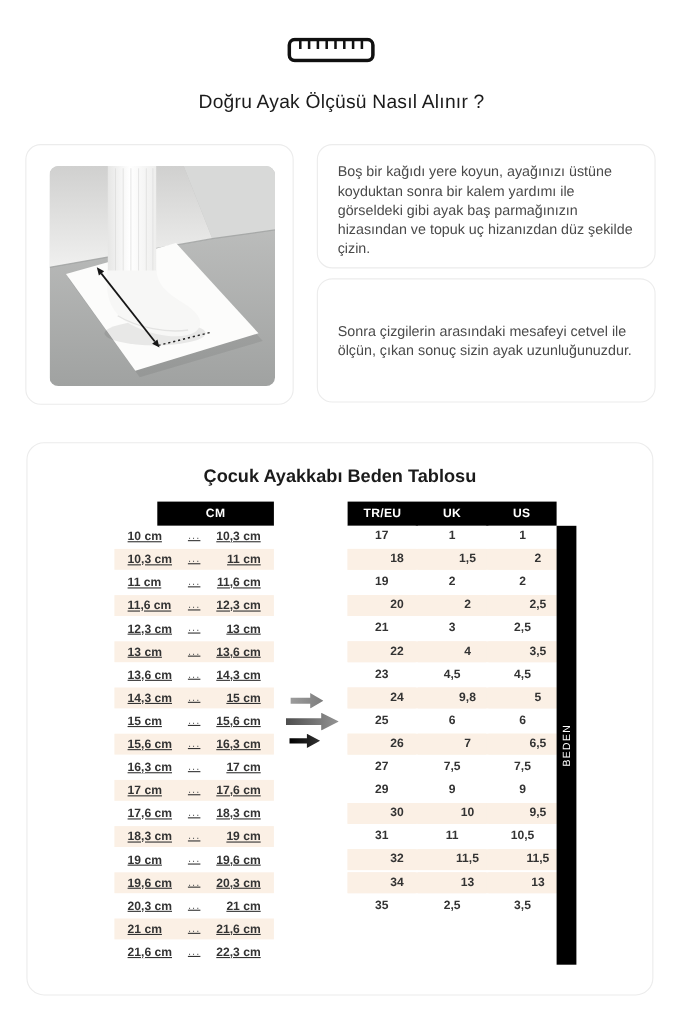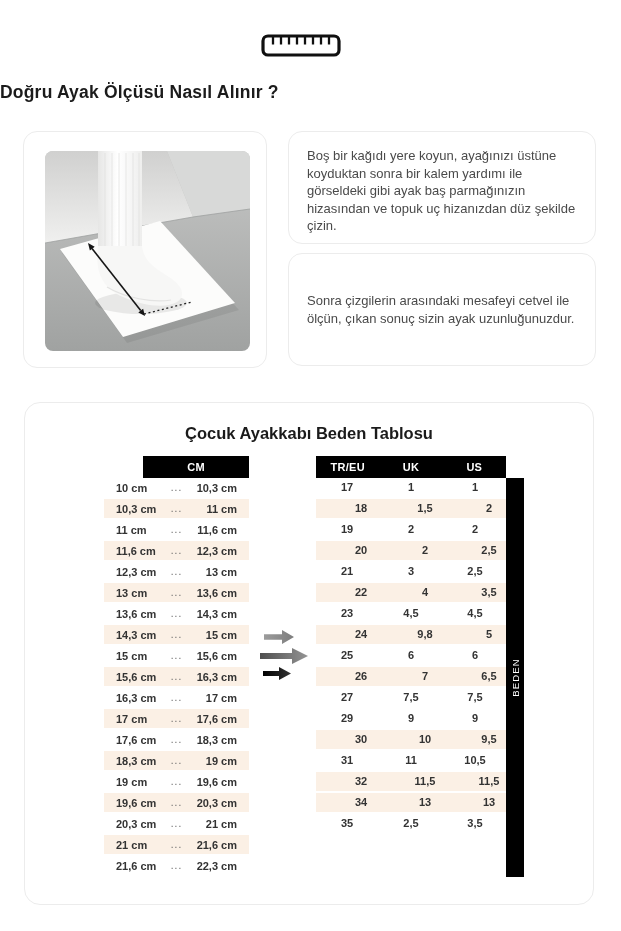--- a/index.html
+++ b/index.html
@@ -1,22 +1,22 @@
 <!DOCTYPE html>
 <html style="--header-bg: #000000; --row-alt: #fbf0e5; --beden-bg: #000000;"><head>
 <meta charset="utf-8">
 <style>
   html,body{margin:0;padding:0;background:#fff;}
   .page{position:relative;width:621px;height:931px;background:#fff;overflow:hidden;
         font-family:"Liberation Sans",sans-serif;color:#333;}
 
   
   .ruler-wrap{position:absolute;left:261px;top:34px;width:80px;height:23px;}
-  .main-title{position:absolute;left:0;top:82px;width:100%;text-align:left;
-              font-size:17.5px;font-weight:bold;color:#1b1b1b;letter-spacing:.2px;}
+  .main-title{position:absolute;left:0;top:82px;width:100%;text-align:center;
+              font-size:17.5px;font-weight:normal;color:#1b1b1b;letter-spacing:.2px;}
 
   
   .card{position:absolute;background:#fff;border:1px solid #ececec;border-radius:14px;box-sizing:border-box;}
   .photo-card{left:23px;top:131px;width:244px;height:237px;}
   .photo{position:absolute;left:21px;top:19px;width:205px;height:200px;border-radius:8px;overflow:hidden;}
   .note-card-1{left:288px;top:131px;width:308px;height:113px;}
   .note-card-2{left:288px;top:253px;width:308px;height:113px;display:flex;align-items:center;}
   .note-text{padding:15px 18px;font-size:13px;line-height:17.6px;color:#4a4a4a;}
   .note-card-2 .note-text{padding:10px 18px;}
 
@@ -30,21 +30,21 @@
   .size-table{left:291px;width:190px;}
 
   .tbl-header{height:22px;background:var(--header-bg,#000);color:#fff;display:flex;
               align-items:center;font-size:11px;font-weight:bold;letter-spacing:.3px;}
   .cm-table .tbl-header{justify-content:center;margin-left:39px;}
   .size-table .tbl-header .hcell{flex:1;text-align:center;}
 
   .row{height:19px;margin-bottom:2px;display:flex;align-items:center;
        font-size:11px;font-weight:600;color:#333;background:#fff;}
   .row.alt{background:var(--row-alt,#fbf0e5);}
-  .cm-row{padding:0 12px;box-sizing:border-box;background:#fff;}
+  .cm-row{padding:0 12px;box-sizing:border-box;background:#fff;text-decoration:underline;}
   .cm-row.alt{background:var(--row-alt,#fbf0e5);}
   .cm-row .from{width:56px;text-align:left;}
   .cm-row .dots{flex:1;text-align:center;color:#666;font-weight:400;font-size:10px;letter-spacing:1px;}
   .cm-row .to{width:56px;text-align:right;}
 
   .size-row{background:transparent;gap:2px;}
   .size-row .cell{flex:1;height:19px;line-height:19px;text-align:center;background:#fff;}
   .size-row.alt .cell{background:var(--row-alt,#fbf0e5);padding-left:28px;}
 
   .beden-bar{position:absolute;left:481px;top:75px;width:18px;height:399px;

